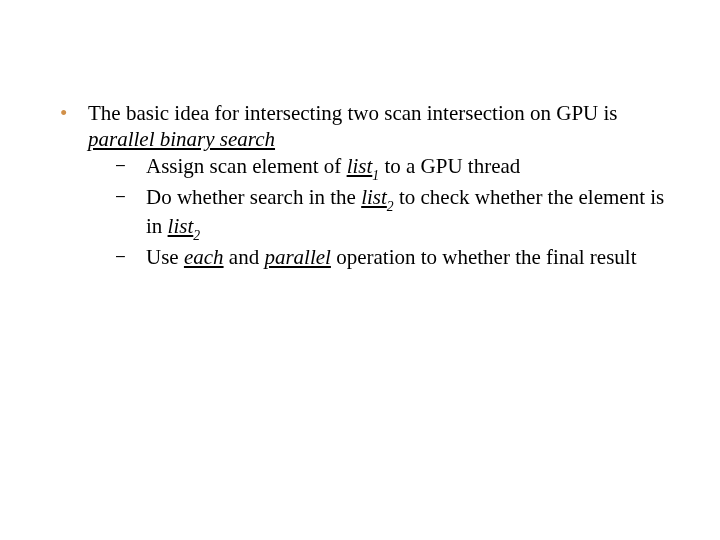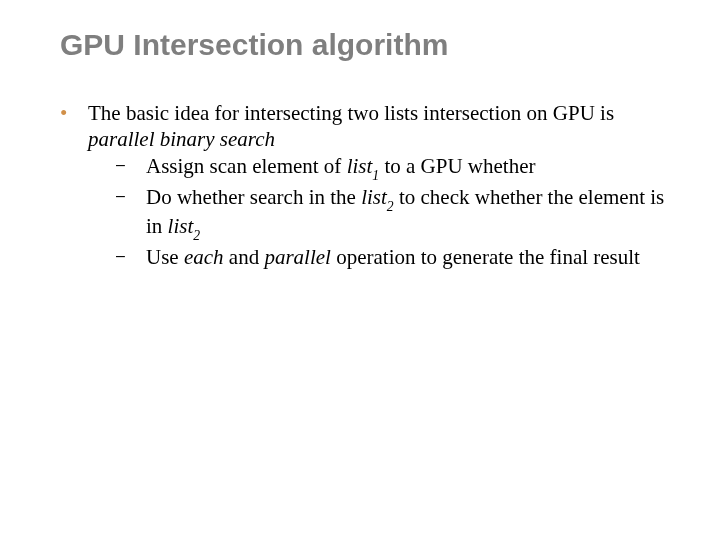--- a/index.html
+++ b/index.html
@@ -64,58 +64,58 @@
     font-family: Arial, Helvetica, sans-serif;
     font-size: 16px;
     color: #000000;
     line-height: 1.5;
   }
   .l2 .text {
     flex: 1;
   }
   .italic {
     font-style: italic;
+    text-decoration: underline;
   }
   .sub {
     font-style: italic;
     font-size: 0.65em;
     vertical-align: sub;
     position: relative;
     top: 2px;
   }
 </style>
 </head>
 <body>
 
 <div class="slide">
 
-  <div class="title">GPU Intersection algorithm</div>
 
   <div class="body">
 
     <div class="l1">
       <div class="bullet">•</div>
       <div class="text">
-        <span>The basic idea for intersecting two lists intersection on GPU is </span><span class="italic">parallel binary search</span>
+        <span>The basic idea for intersecting two scan intersection on GPU is </span><span class="italic">parallel binary search</span>
         <div class="l2">
           <div class="dash">–</div>
           <div class="text">
-            <span>Assign scan element of </span><span class="italic">list</span><span class="sub">1</span><span> to a GPU whether</span>
+            <span>Assign scan element of </span><span class="italic">list</span><span class="sub">1</span><span> to a GPU thread</span>
           </div>
         </div>
         <div class="l2">
           <div class="dash">–</div>
           <div class="text">
             <span>Do whether search in the </span><span class="italic">list</span><span class="sub">2</span><span> to check whether the element is in </span><span class="italic">list</span><span class="sub">2</span>
           </div>
         </div>
         <div class="l2">
           <div class="dash">–</div>
           <div class="text">
-            <span>Use </span><span class="italic">each</span><span> and </span><span class="italic">parallel</span><span> operation to generate the final result</span>
+            <span>Use </span><span class="italic">each</span><span> and </span><span class="italic">parallel</span><span> operation to whether the final result</span>
           </div>
         </div>
       </div>
     </div>
 
   </div>
 
 </div>
 
 </body></html>

